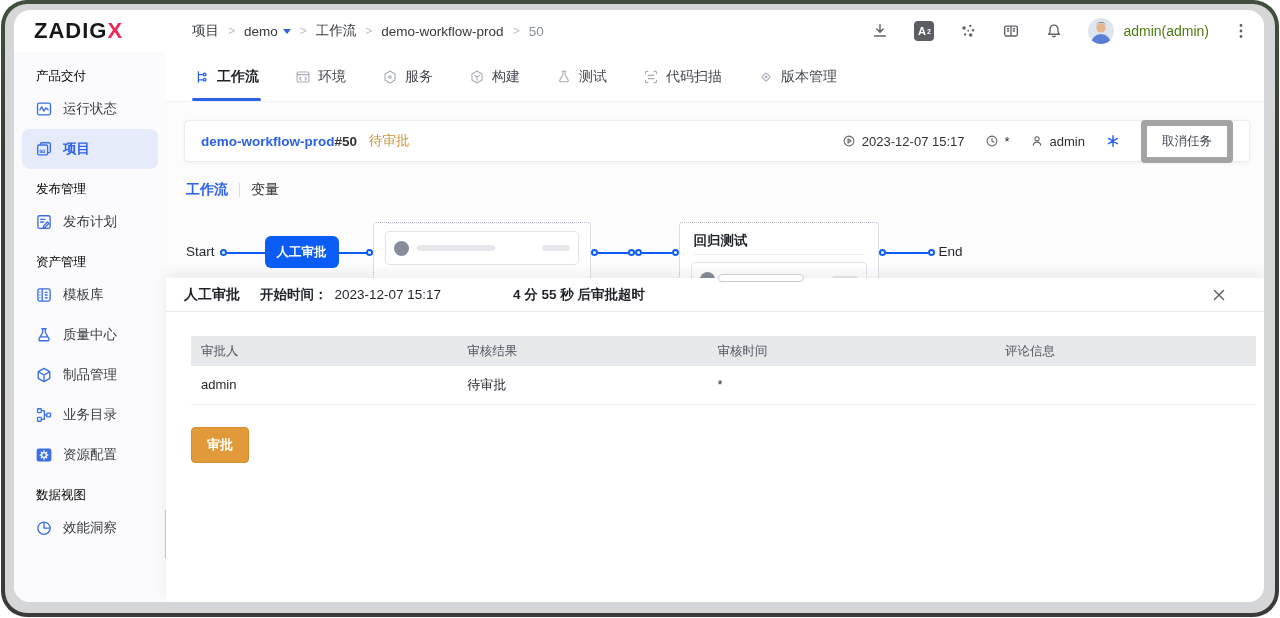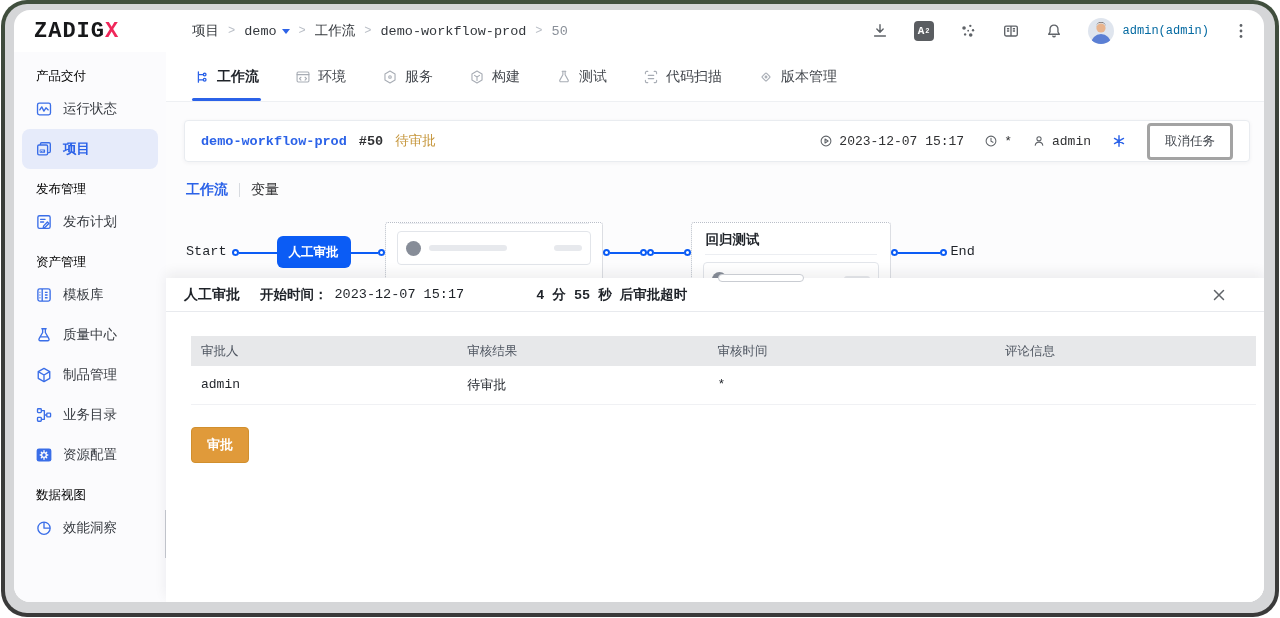--- a/index.html
+++ b/index.html
@@ -1,21 +1,21 @@
 <!DOCTYPE html>
 <html><head>
 <meta charset="utf-8">
 <style>
   * { box-sizing: border-box; }
   html,body { width:1280px; height:618px; margin:0; overflow:hidden;
     font-family:"Liberation Sans","DejaVu Sans",sans-serif; background:#fff; }
 
   
   .device { position:absolute; left:1px; top:0; right:1px; bottom:1px;
-    background:linear-gradient(#41503e,#383c38 26%,#3a3a3a); border-radius:26px;font-family:Liberation Mono, monospace; }
+    background:linear-gradient(#41503e,#383c38 26%,#3a3a3a); border-radius:26px; }
   .frame { position:absolute; inset:4px; border-radius:22px; background:#d5d6d8; }
   .screen { position:absolute; left:9px; top:6px; right:11px; bottom:11px;
     border-radius:16px; background:#fff; overflow:hidden; }
 
   
   .topbar { height:42px; display:flex; align-items:center; }
   .logo { width:152px; padding-left:20px; font-size:22px; font-weight:800;
     letter-spacing:1px; color:#17181a; flex:none; }
   .logo .x { color:#f0275a; }
   .crumbs { display:flex; align-items:center; gap:9px; margin-left:26px;
@@ -28,21 +28,21 @@
   .top-actions { margin-left:auto; display:flex; align-items:center; gap:25px;
     padding-right:16px; color:#5f6368; }
   .tico { width:18px; height:18px; display:block; }
   .translate { width:20px; height:20px; background:#5a5d61; border-radius:4px;
     color:#fff; font-size:11px; font-weight:700; display:flex; align-items:center;
     justify-content:center; }
   .translate sup { font-size:7px; margin-left:1px; }
   .userbox { display:flex; align-items:center; gap:9px; }
   .avatar { width:26px; height:26px; border-radius:50%; background:#dfe5ee;
     overflow:hidden; flex:none; }
-  .uname { font-size:12px; color:#0369a1; }
+  .uname { font-size:14px; color:#4d7c0f; }
   .kebab { width:14px; height:18px; }
 
   
   .bodyrow { display:flex; height:550px; }
   .sidebar { width:152px; flex:none; background:#fbfbfd; padding-top:4px;
     position:relative; }
   .sec-title { font-size:12.5px; color:#000000; margin:12px 0 4px 22px; }
   .s-item { height:40px; display:flex; align-items:center; gap:10px;
     margin:0 8px; padding-left:13px; border-radius:8px; font-size:13.5px;
     color:#363a40; cursor:pointer; }
@@ -64,27 +64,27 @@
   .tab.active svg { color:#2b62e8; }
   .tab.active::after { content:""; position:absolute; left:-2px; right:-2px;
     bottom:0; height:3px; border-radius:2px; background:#2b62e8; }
 
   .content { flex:1; position:relative; }
 
   .runcard { margin:18px 14px 0 18px; height:42px; background:#fff;
     border:1px solid #e9ecf0; border-radius:4px; display:flex;
     align-items:center; padding:0 16px; box-shadow:0 1px 4px rgba(30,40,60,.05); }
   .runcard .wfname { color:#2b62e8; font-weight:700; font-size:13.5px; }
-  .runcard .runno { color:#303133; font-weight:700; font-size:13.5px; margin-left:12px; }
+  .runcard .runno { color:#303133; font-weight:700; font-size:13.5px; margin-left:0; }
   .runcard .status { color:#c5953a; font-size:13.5px; margin-left:12px; }
   .run-right { margin-left:auto; display:flex; align-items:center; gap:20px; }
   .meta { display:flex; align-items:center; gap:6px; font-size:13px; color:#303133; }
   .meta svg { width:14px; height:14px; color:#5f6368; }
   .debug svg { width:16px; height:16px; color:#2b62e8; }
-  .btn-cancel { border:3px solid #a3a3a3; border-radius:4px; background:#fff;
+  .btn-cancel { border:6px solid #a3a3a3; border-radius:4px; background:#fff;
     font-size:12.5px; color:#3f444b; padding:7px 15px; cursor:pointer;
     font-family:inherit; }
 
   .subtabs { margin:18px 0 0 20px; display:flex; align-items:center; gap:11px;
     font-size:14px; height:20px; }
   .subtab { color:#303133; cursor:pointer; }
   .subtab.active { color:#2b62e8; font-weight:600; }
   .vdiv { width:1px; height:14px; background:#d8dbe0; }
 
   

